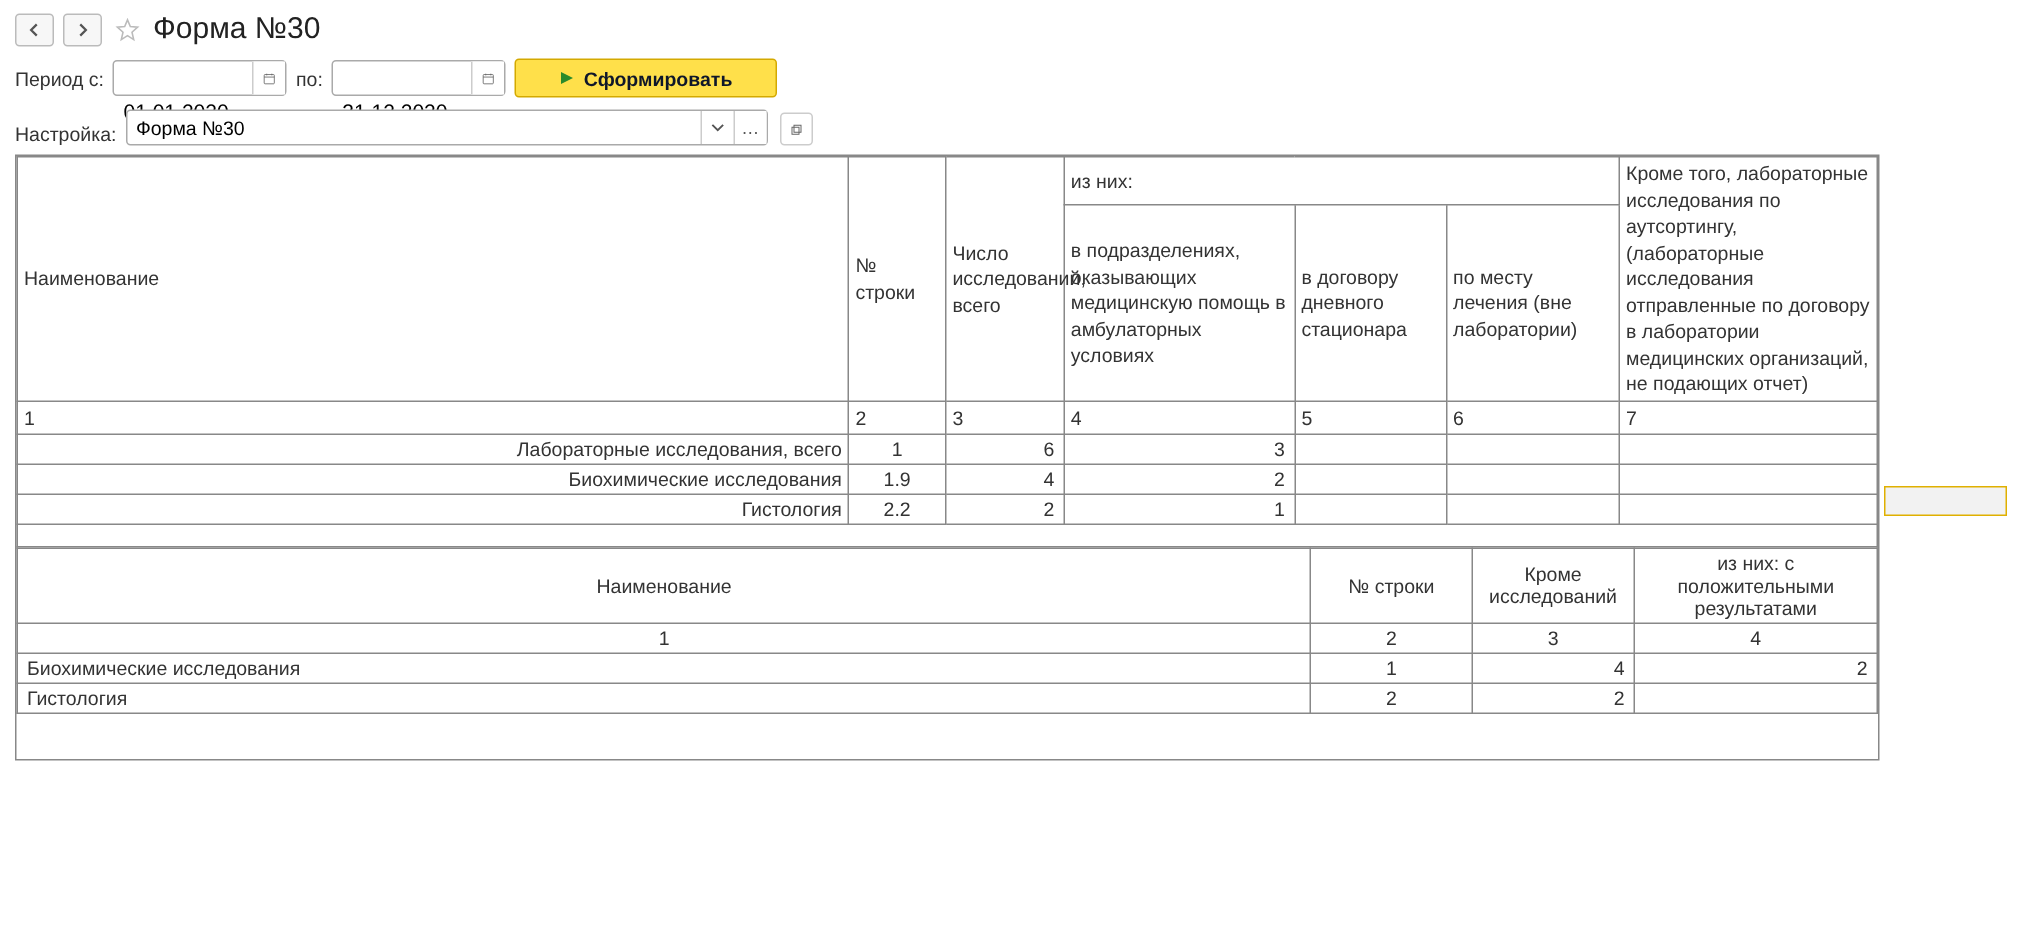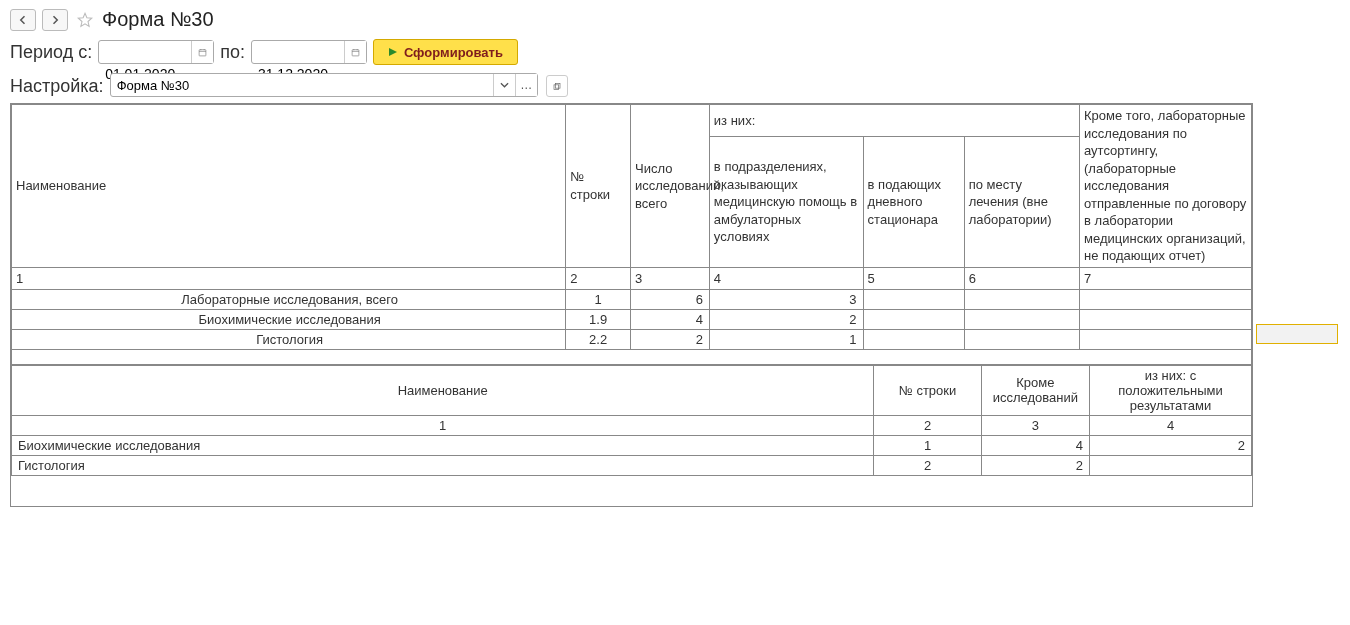--- a/index.html
+++ b/index.html
@@ -5,41 +5,41 @@
   * { box-sizing: border-box; }
   html, body { margin: 0; padding: 0; font-family: Arial, sans-serif; font-size: 13px; color: #333; background: #fff; }
   .page { width: 1154px; padding: 8px 10px; }
   .title-bar { display: flex; align-items: center; gap: 6px; margin-bottom: 8px; }
   .nav-btn { width: 26px; height: 22px; border: 1px solid #bbb; background: #f7f7f7; border-radius: 3px; display: flex; align-items: center; justify-content: center; cursor: pointer; }
   .nav-btn svg { width: 12px; height: 12px; }
   .star { width: 22px; height: 22px; display: flex; align-items: center; justify-content: center; cursor: pointer; }
   .star svg { width: 18px; height: 18px; fill: none; stroke: #bbb; stroke-width: 1.4; }
   .title { font-size: 20px; font-weight: 400; color: #222; }
   .filter-row { display: flex; align-items: center; gap: 6px; margin-bottom: 8px; }
-  .label { font-size: 18px; color: #333; }
+  .label { font-size: 13px; color: #333; }
   .date-field { display: flex; align-items: center; border: 1px solid #aaa; border-radius: 3px; height: 24px; background: #fff; }
   .date-field input { border: none; outline: none; padding: 2px 6px; width: 92px; font-size: 14px; background: transparent; margin-top: 43px; }
   .date-field .cal-btn { width: 22px; height: 22px; border: none; border-left: 1px solid #ccc; background: #fff; display: flex; align-items: center; justify-content: center; cursor: pointer; }
   .date-field .cal-btn svg { width: 13px; height: 13px; }
-  .form-btn { height: 26px; padding: 0 14px; background: #ffe04a; border: 1px solid #d4a900; border-radius: 3px; display: flex; align-items: center; gap: 6px; cursor: pointer; font-size: 13px; font-weight: 700; color: #7f1d1d; }
+  .form-btn { height: 26px; padding: 0 29px; background: #ffe04a; border: 1px solid #d4a900; border-radius: 3px; display: flex; align-items: center; gap: 6px; cursor: pointer; font-size: 13px; font-weight: 700; color: #0f172a; }
   .form-btn svg { width: 10px; height: 10px; fill: #2b8a2b; }
   .settings-row { display: flex; align-items: flex-end; gap: 6px; margin-bottom: 6px; }
   .settings-field { display: flex; align-items: center; border: 1px solid #aaa; border-radius: 3px; height: 24px; background: #fff; width: 428px; }
   .settings-field input { border: none; outline: none; padding: 2px 6px; flex: 1; font-size: 13px; background: transparent; }
   .settings-field .dd-btn, .settings-field .dots-btn { width: 22px; height: 22px; border: none; border-left: 1px solid #ccc; background: #fff; display: flex; align-items: center; justify-content: center; cursor: pointer; font-size: 12px; color: #555; }
   .popout-btn { width: 22px; height: 22px; border: 1px solid #ccc; background: #fff; border-radius: 3px; display: flex; align-items: center; justify-content: center; cursor: pointer; margin-left: 2px; }
   .popout-btn svg { width: 11px; height: 11px; }
 
   .table-wrap { border: 1px solid #888; margin-top: 4px; width: 1243px; position: relative; }
   .rtable { border-collapse: collapse; width: 100%; table-layout: fixed; }
   .rtable th, .rtable td { border: 1px solid #888; padding: 2px 4px; vertical-align: middle; font-weight: 400; }
   .rtable th { text-align: left; font-size: 13px; line-height: 1.35; }
   .rtable td.center { text-align: center; }
   .rtable td.right { text-align: right; padding-right: 6px; }
-  .rtable td.left { text-align: center; padding-left: 6px; }
+  .rtable td.left { text-align: right; padding-left: 6px; }
   .spacer-row td { height: 14px; border-left: 1px solid #888; border-right: 1px solid #888; border-top: none; border-bottom: none; }
 
   .selected-cell { position: absolute; right: -86px; bottom: 162px; width: 82px; height: 20px; border: 1.5px solid #e0b000; background: #f2f2f2; }
 
   .col-name { width: 548px; }
   .col-num { width: 64px; }
   .col-total { width: 78px; }
   .col-sub1 { width: 152px; }
   .col-sub2 { width: 100px; }
   .col-sub3 { width: 114px; }
@@ -149,21 +149,21 @@
       <thead>
         <tr>
           <th rowspan="2">Наименование</th>
           <th rowspan="2">№ строки</th>
           <th rowspan="2">Число исследований, всего</th>
           <th colspan="3">из них:</th>
           <th rowspan="2">Кроме того, лабораторные исследования по аутсортингу, (лабораторные исследования отправленные по договору в лаборатории медицинских организаций, не подающих отчет)</th>
         </tr>
         <tr>
           <th>в подразделениях, оказывающих медицинскую помощь в амбулаторных условиях</th>
-          <th>в подающих дневного стационара</th>
+          <th>в договору дневного стационара</th>
           <th>по месту лечения (вне лаборатории)</th>
         </tr>
         <tr>
           <th>1</th>
           <th>2</th>
           <th>3</th>
           <th>4</th>
           <th>5</th>
           <th>6</th>
           <th>7</th>

